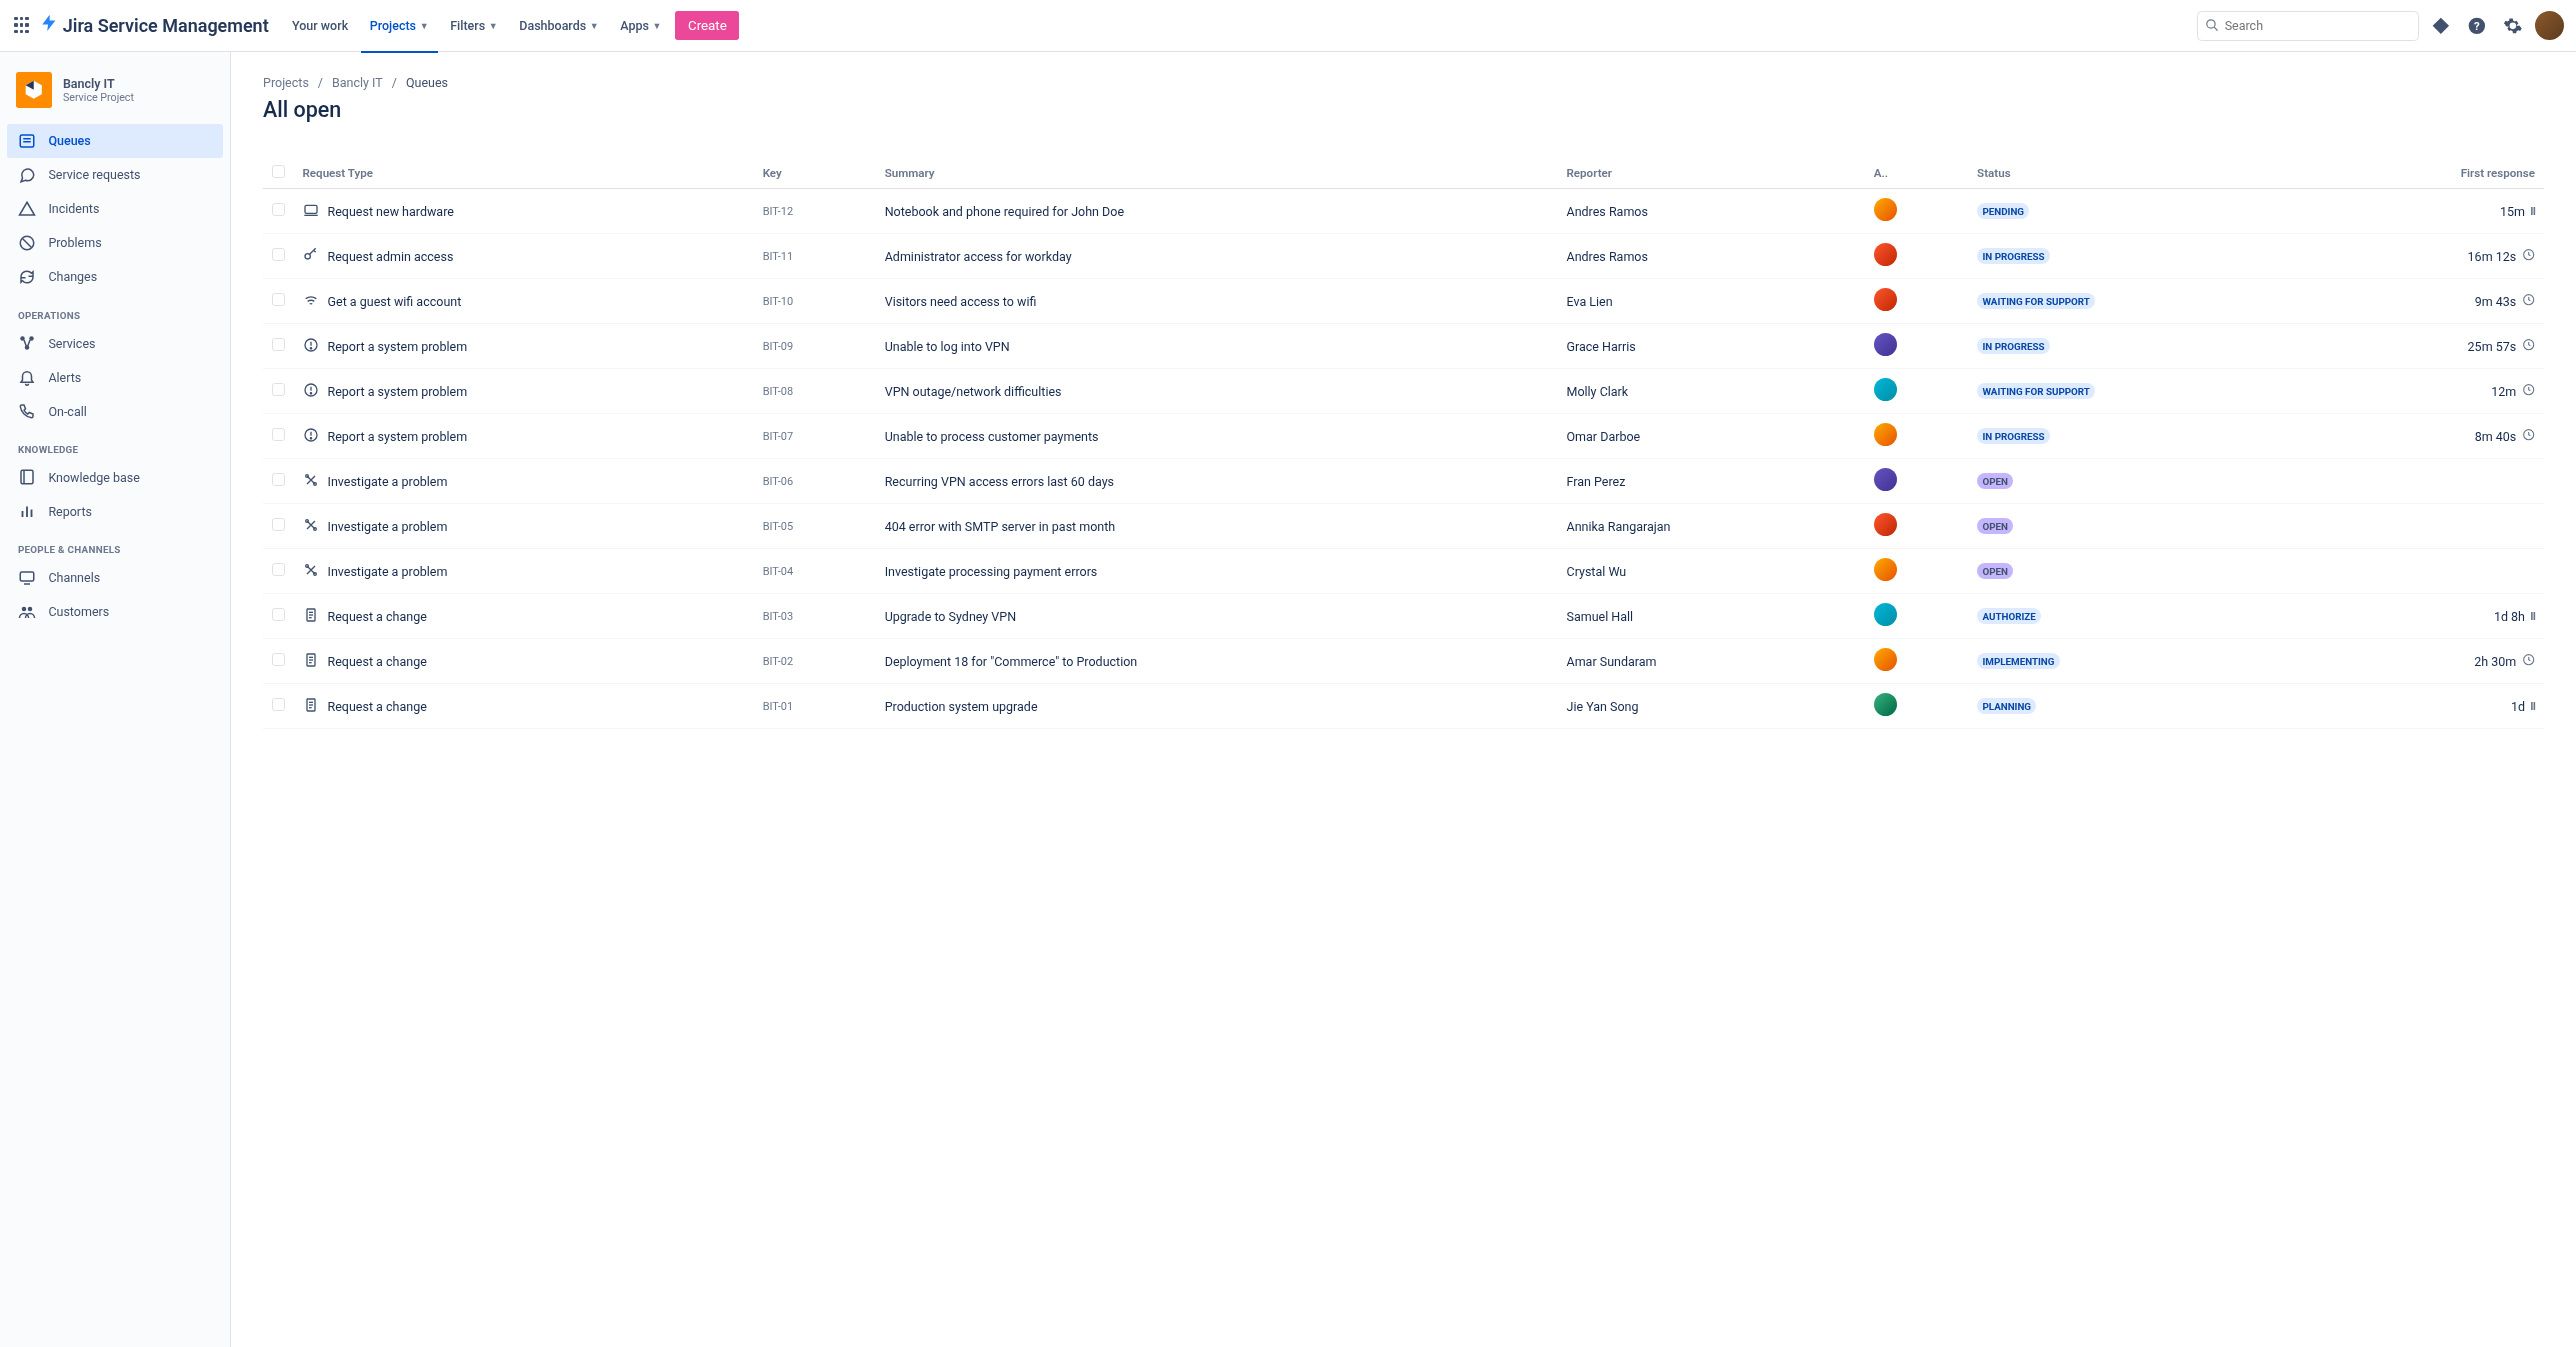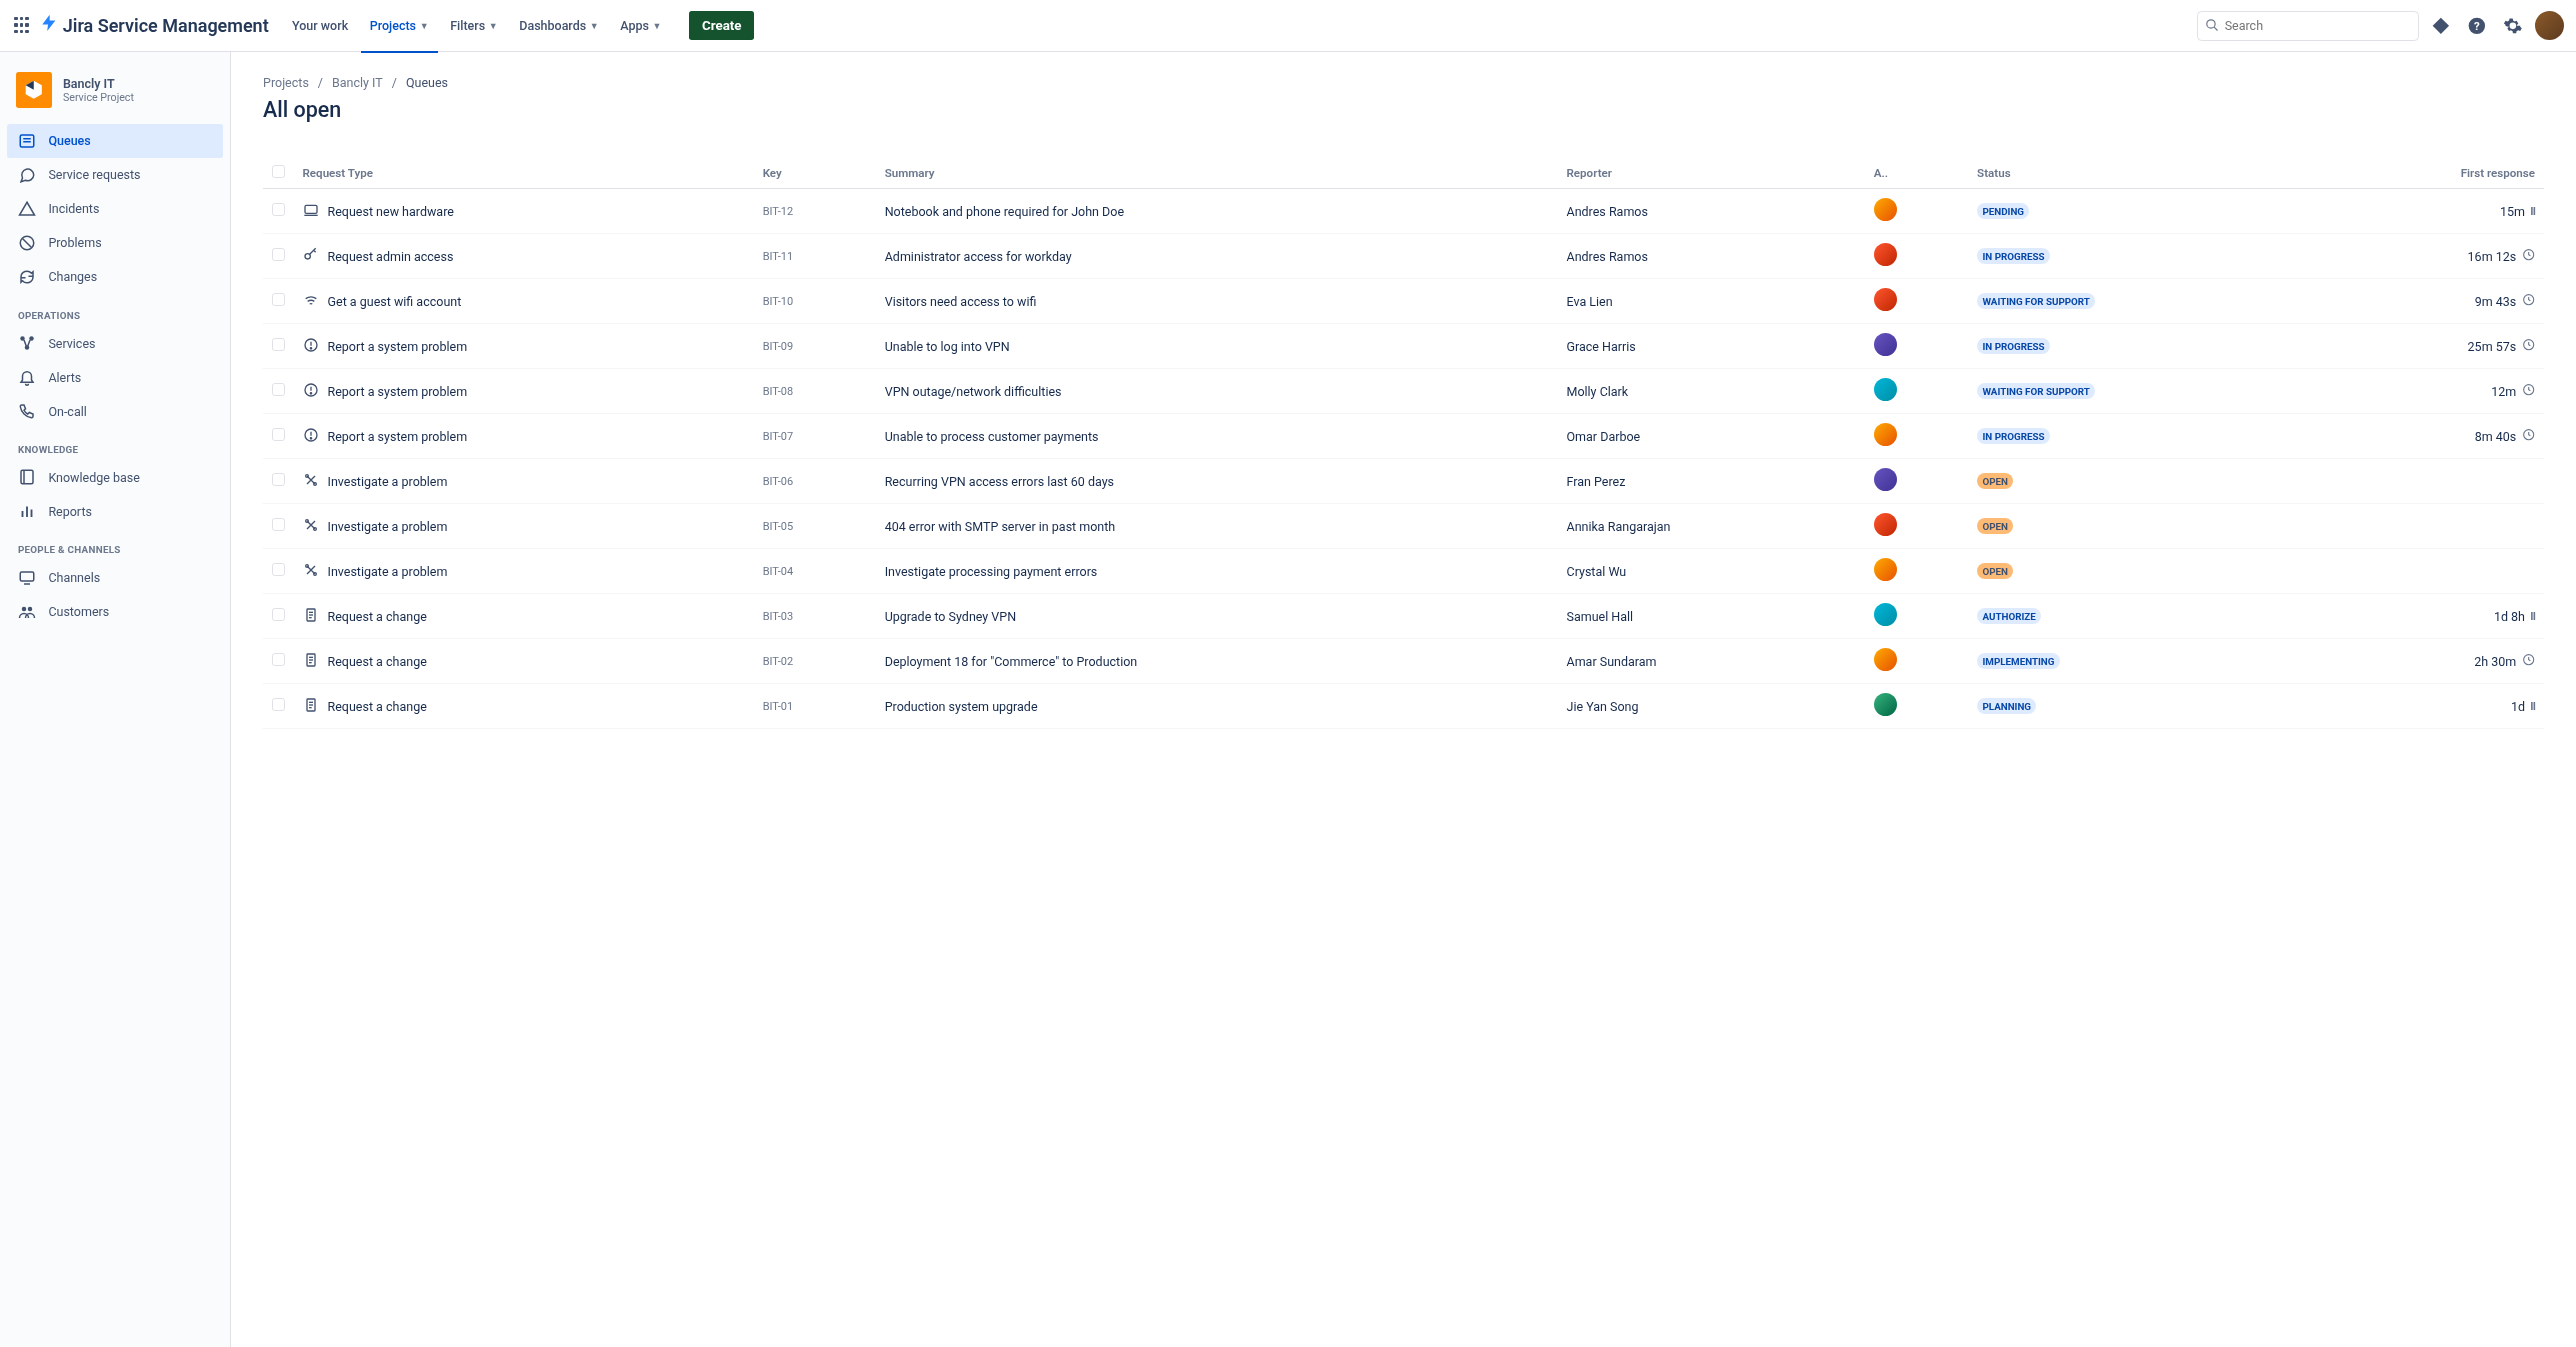--- a/index.html
+++ b/index.html
@@ -7,21 +7,21 @@
     .topbar { height:52px; display:flex; align-items:center; padding:0 12.5px; border-bottom:0.9px solid #DFE1E6; }
     .apps-grid { width:21.5px; height:21.5px; display:flex; flex-wrap:wrap; gap:1.8px; padding:1.8px; cursor:pointer; margin-right:5.4px; color:#42526E;}
     .apps-grid span { width:3.6px; height:3.6px; background:#42526E; border-radius:0.9px;}
     .logo { display:flex; align-items:center; gap:3.6px; font-size:18px; font-weight:600; color:#253858; margin-right:14.3px;}
     .bolt { color:#2684FF; font-size:19.7px;}
     .nav { display:flex; gap:3.6px; }
     .nav-item { padding:5.4px 9px; color:#42526E; font-weight:500; cursor:pointer; border-radius:2.7px; display:flex; align-items:center; gap:3.6px;}
     .nav-item.active { color:#0052CC; position:relative;}
     .nav-item.active::after { content:""; position:absolute; left:0; right:0; bottom:-15px; height:2.7px; background:#0052CC;}
     .chev { font-size:9px; color:#6B778C;}
-    .create-btn { margin-left:19px; background:#14532d; color:#fff; font-weight:700; padding:7.2px 12.5px; border:none; border-radius:2.7px; cursor:pointer;}
+    .create-btn { margin-left:5px; background:#ec4899; color:#fff; font-weight:400; padding:7.2px 12.5px; border:none; border-radius:2.7px; cursor:pointer;}
     .spacer { flex:1;}
     .search { width:222px; height:30px; border:1.8px solid #DFE1E6; border-radius:4.5px; display:flex; align-items:center; padding:0 7.2px; gap:5.4px; color:#6B778C;}
     .search input { border:none; outline:none; flex:1; font-size:12.5px;}
     .icon-btn { width:29px; height:29px; border-radius:50%; display:flex; align-items:center; justify-content:center; cursor:pointer; color:#42526E; margin-left:7.2px;}
     .avatar-img { width:29px; height:29px; border-radius:50%; background:linear-gradient(135deg,#8B5A2B,#5C3A1E); margin-left:7.2px; cursor:pointer;}
     .layout { display:flex; height:calc(100vh - 52px);}
     .sidebar { width:231px; background:#FAFBFC; border-right:0.9px solid #DFE1E6; padding:14.3px 7.2px; overflow-y:auto;}
     .proj-head { display:flex; gap:10.7px; align-items:center; padding:5.4px 9px 16px;}
     .proj-icon { width:36px; height:36px; background:#FF8B00; border-radius:2.7px; display:flex; align-items:center; justify-content:center;}
     .proj-icon svg{width:21.5px;height:21.5px;}
@@ -40,21 +40,21 @@
     th { text-align:left; font-weight:600; font-size:11.6px; color:#6B778C; padding:7.2px 9px; border-bottom:1.8px solid #DFE1E6;}
     th:last-child{text-align:right;}
     td { padding:9px 9px; font-size:12.5px; color:#172B4D; border-bottom:0.9px solid #F4F5F7;}
     .chk { width:12.5px; height:12.5px; border:1.8px solid #DFE1E6; border-radius:2.7px; display:inline-block; cursor:pointer;}
     .rt { display:flex; align-items:center; gap:9px;text-align:center;}
     .rt-ico { width:16px; color:#42526E;}
     .key { color:#6B778C; font-size:11px;}
     .asgn { width:23px; height:23px; border-radius:50%; display:inline-block;}
     .status { display:inline-block; padding:2.7px 5.4px; border-radius:8px; font-size:9.8px; font-weight:700;}
     .s-blue { background:#DEEBFF; color:#0747A6;}
-    .s-grey { background:#fdba74; color:#42526E;}
+    .s-grey { background:#c4b5fd; color:#42526E;}
     .fr { text-align:right; white-space:nowrap;}
     .fr-inner { display:flex; justify-content:flex-end; align-items:center; gap:5.4px;}
     .clock,.pause{color:#6B778C;font-size:11px;}
     .pause{font-weight:700;letter-spacing:-0.9px;}
     .asgn.c1{background:linear-gradient(135deg,#FFAB00,#E65100);}
     .asgn.c2{background:linear-gradient(135deg,#FF5630,#BF2600);}
     .asgn.c3{background:linear-gradient(135deg,#6554C0,#403294);}
     .asgn.c4{background:linear-gradient(135deg,#00B8D9,#008DA6);}
     .asgn.c5{background:linear-gradient(135deg,#36B37E,#006644);}
   </style>

